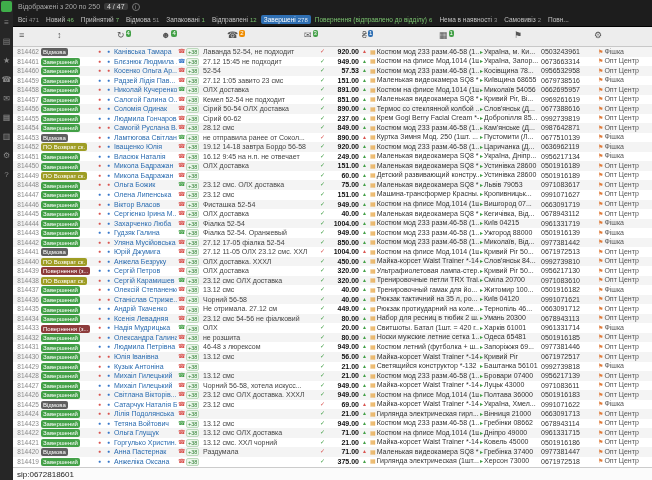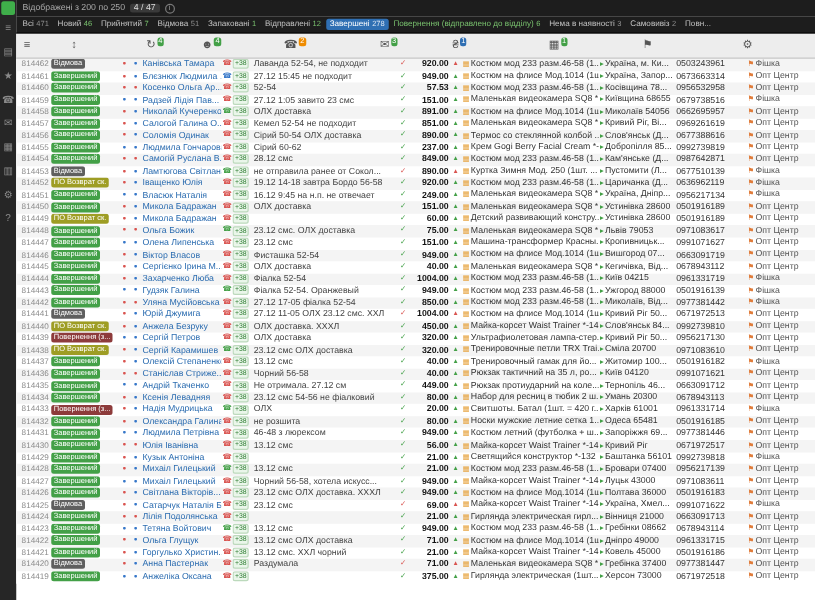--- a/index.html
+++ b/index.html
@@ -1015,14 +1015,17 @@
           <span class="c pr">375.00</span>
           <span class="c tr t-up">▲</span>
           <span class="c pd"><span class="pico">▦</span><span>Гирлянда электрическая (1шт...</span></span>
           <span class="c rg"><span class="rico">▸</span><span>Херсон 73000</span></span>
           <span class="c ph">0671972518</span>
           <span class="c src"><span class="sico">⚑</span><span>Опт Центр</span></span>
         </div>
 
     </div>
 
+    <div class="statusbar">
+      <span>sip:0672818601</span>
+    </div>
   </div>
 </div>
 
 </body></html>

